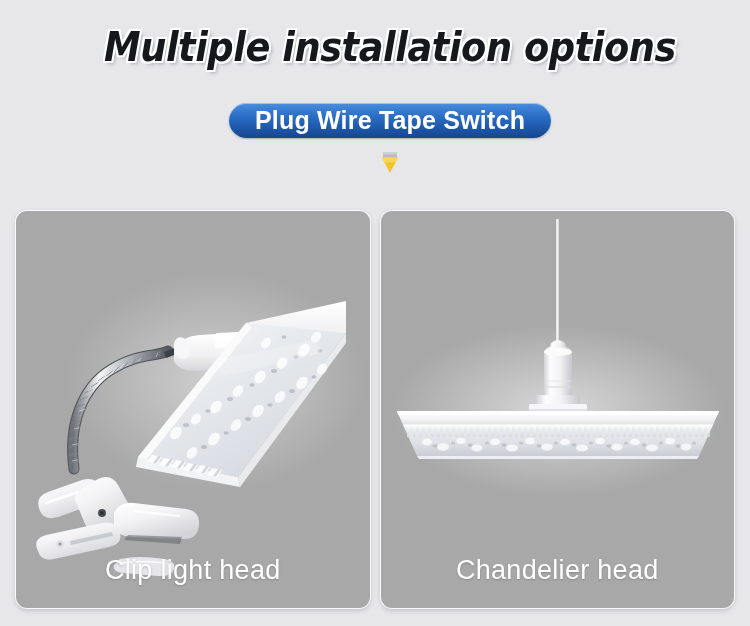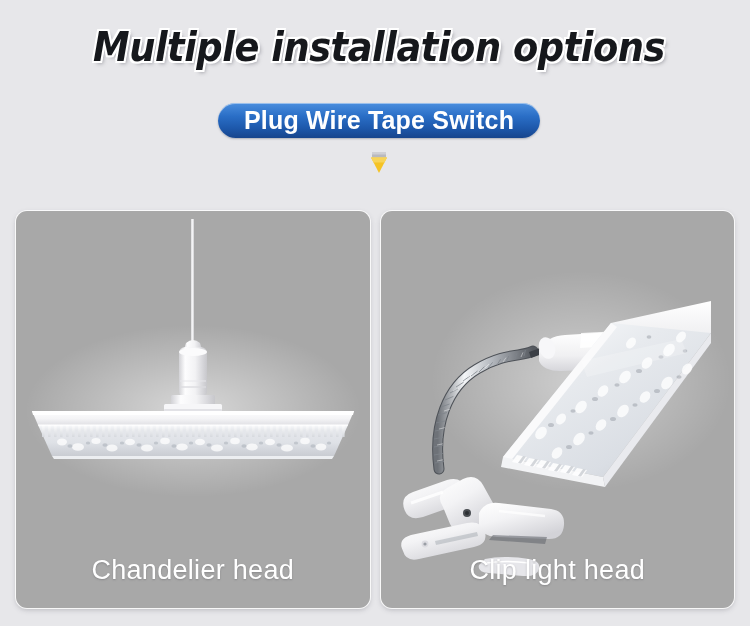--- a/index.html
+++ b/index.html
@@ -12,21 +12,21 @@
     background: #e7e7ea;
     font-family: "Liberation Sans", sans-serif;
     overflow: hidden;
     position: relative;
   }
 
   
   .header {
     position: absolute;
     top: 0;
-    left: 4px;
+    left: 15px;
     width: 600px;
     height: 200px;
     padding-left: 48px;
   }
 
   .page-title {
     position: absolute;
     top: 24px;
     left: 0;
     width: 750px;
@@ -137,20 +137,191 @@
     <svg width="22" height="26" viewBox="0 0 22 26">
       <rect x="4" y="0.5" width="14" height="5" fill="#b9b9be"></rect>
       <rect x="4" y="0.5" width="14" height="2" fill="#cfcfd4"></rect>
       <path d="M3 5.5 L19 5.5 L11 21 Z" fill="#f5c324"></path>
       <path d="M3 5.5 L19 5.5 L16.5 10.4 L5.5 10.4 Z" fill="#f8d457"></path>
     </svg>
   </div>
 </div>
 
 <div class="panels">
+
+  <div class="panel">
+    <div class="panel-art">
+      <svg width="354" height="397" viewBox="0 0 354 397">
+        <defs>
+          <linearGradient id="neckG" x1="0" y1="0" x2="1" y2="0">
+            <stop offset="0%" stop-color="#6e7278"></stop>
+            <stop offset="28%" stop-color="#f4f6f8"></stop>
+            <stop offset="55%" stop-color="#b8bcc2"></stop>
+            <stop offset="100%" stop-color="#55595f"></stop>
+          </linearGradient>
+          <linearGradient id="clipG" x1="0" y1="0" x2="0.6" y2="1">
+            <stop offset="0%" stop-color="#ffffff"></stop>
+            <stop offset="45%" stop-color="#f3f3f5"></stop>
+            <stop offset="100%" stop-color="#d3d3d8"></stop>
+          </linearGradient>
+          <linearGradient id="headSocketG" x1="0" y1="0" x2="0" y2="1">
+            <stop offset="0%" stop-color="#ffffff"></stop>
+            <stop offset="60%" stop-color="#f0f0f2"></stop>
+            <stop offset="100%" stop-color="#d6d6db"></stop>
+          </linearGradient>
+          <linearGradient id="faceG" x1="0.1" y1="0" x2="0.9" y2="1">
+            <stop offset="0%" stop-color="#fbfcfd"></stop>
+            <stop offset="35%" stop-color="#e7eaee"></stop>
+            <stop offset="75%" stop-color="#dadee4"></stop>
+            <stop offset="100%" stop-color="#c6cad1"></stop>
+          </linearGradient>
+          <linearGradient id="edgeG" x1="0" y1="0" x2="0" y2="1">
+            <stop offset="0%" stop-color="#ffffff"></stop>
+            <stop offset="100%" stop-color="#e3e3e7"></stop>
+          </linearGradient>
+          <radialGradient id="glowG2" cx="0.5" cy="0.5" r="0.5">
+            <stop offset="0%" stop-color="#ffffff" stop-opacity="0.45"></stop>
+            <stop offset="100%" stop-color="#ffffff" stop-opacity="0"></stop>
+          </radialGradient>
+        </defs>
+
+        <ellipse cx="200" cy="170" rx="150" ry="110" fill="url(#glowG2)"></ellipse>
+
+        <path id="neckPath" d="M58 258 C52 214 66 176 96 158 C124 141 142 146 152 140" fill="none" stroke="#4e5258" stroke-width="11" stroke-linecap="round"></path>
+        <path d="M58 258 C52 214 66 176 96 158 C124 141 142 146 152 140" fill="none" stroke="url(#neckG)" stroke-width="9" stroke-linecap="round"></path>
+        <g stroke="#7e838a" stroke-width="0.9" opacity="0.85">
+          <path d="M54 252 l9 -1.6"></path>
+            <path d="M53 244 l9 -1.6"></path>
+            <path d="M53 236 l9 -1.6"></path>
+          <path d="M53 228 l9 -1.8"></path>
+            <path d="M54 220 l9 -1.8"></path>
+            <path d="M55 212 l9 -2"></path>
+          <path d="M57 204 l9 -2.4"></path>
+            <path d="M60 196 l8.6 -3"></path>
+            <path d="M64 189 l8.4 -3.6"></path>
+          <path d="M69 182 l8 -4.2"></path>
+            <path d="M75 176 l7.6 -4.8"></path>
+            <path d="M82 170 l7 -5"></path>
+          <path d="M90 165 l6.6 -5"></path>
+            <path d="M98 161 l5.4 -5.4"></path>
+            <path d="M107 157 l4.6 -5.6"></path>
+          <path d="M116 154 l3.6 -5.8"></path>
+            <path d="M125 151 l2.8 -6"></path>
+            <path d="M134 148 l2 -6"></path>
+          <path d="M143 145 l1.4 -6"></path>
+        </g>
+        <g stroke="#ffffff" stroke-width="0.7" opacity="0.6">
+          <path d="M56 250 l6 -1.2"></path>
+            <path d="M56 234 l6 -1.2"></path>
+            <path d="M58 218 l6 -1.4"></path>
+          <path d="M63 200 l6 -1.8"></path>
+            <path d="M72 180 l6 -3"></path>
+            <path d="M87 166 l5 -3.6"></path>
+          <path d="M104 157 l4 -4"></path>
+            <path d="M122 151 l3 -4.4"></path>
+            <path d="M140 146 l2 -4.6"></path>
+        </g>
+
+        <path d="M148 141 l14 -5 l2 6 l-14 5 Z" fill="#3c4046"></path>
+
+        <path d="M158 139 q8 -14 26 -15 l48 -3 q11 0 11 11 l-2 16 q-2 10 -13 10 l-48 2 q-18 0 -22 -10 Z" fill="url(#headSocketG)"></path>
+        <ellipse cx="166" cy="137" rx="8" ry="11" fill="#f7f7f9" transform="rotate(-18 166 137)"></ellipse>
+        <path d="M200 122 l40 -2 q10 0 10 9 l-1 5 l-50 3 Z" fill="#ffffff" opacity="0.85"></path>
+
+        <path d="M230 112 L330 90 L330 122 L230 150 Z" fill="url(#edgeG)"></path>
+
+        <path d="M122 246 L230 112 L330 122 L222 266 Z" fill="url(#faceG)"></path>
+
+        <path d="M122 246 L230 112 L230 150 L122 280 Z" fill="#eef0f3" opacity="0.0"></path>
+
+        <path d="M122 246 L230 112 L236 116 L128 252 Z" fill="#fafafb"></path>
+        <path d="M222 266 L330 122 L330 132 L224 276 Z" fill="#e9eaee"></path>
+        <path d="M122 246 L222 266 L224 276 L120 256 Z" fill="#f2f3f5"></path>
+
+        <g fill="#ffffff" opacity="0.9">
+          <path d="M136 244 l10 2 l-5 7 l-10 -2 Z"></path>
+          <path d="M148 247 l10 2 l-5 7 l-10 -2 Z"></path>
+          <path d="M160 249 l10 2 l-5 7 l-10 -2 Z"></path>
+          <path d="M172 252 l10 2 l-5 7 l-10 -2 Z"></path>
+          <path d="M184 254 l10 2 l-5 7 l-10 -2 Z"></path>
+          <path d="M196 257 l10 2 l-5 7 l-10 -2 Z"></path>
+        </g>
+        <g fill="#b9bec5" opacity="0.6">
+          <path d="M142 245 l3 0.6 l-5 7 l-3 -0.6 Z"></path>
+          <path d="M154 248 l3 0.6 l-5 7 l-3 -0.6 Z"></path>
+          <path d="M166 250 l3 0.6 l-5 7 l-3 -0.6 Z"></path>
+          <path d="M178 253 l3 0.6 l-5 7 l-3 -0.6 Z"></path>
+          <path d="M190 255 l3 0.6 l-5 7 l-3 -0.6 Z"></path>
+          <path d="M202 258 l3 0.6 l-5 7 l-3 -0.6 Z"></path>
+        </g>
+
+        <g opacity="0.8">
+          <g fill="#ffffff">
+            <ellipse cx="160" cy="222" rx="7" ry="5" transform="rotate(-52 160 222)"></ellipse>
+            <ellipse cx="180" cy="208" rx="6" ry="4.4" transform="rotate(-52 180 208)"></ellipse>
+            <ellipse cx="200" cy="196" rx="7" ry="5" transform="rotate(-52 200 196)"></ellipse>
+            <ellipse cx="222" cy="180" rx="6.4" ry="4.6" transform="rotate(-52 222 180)"></ellipse>
+            <ellipse cx="244" cy="166" rx="7" ry="5" transform="rotate(-52 244 166)"></ellipse>
+            <ellipse cx="266" cy="152" rx="6.4" ry="4.6" transform="rotate(-52 266 152)"></ellipse>
+            <ellipse cx="288" cy="139" rx="7" ry="5" transform="rotate(-52 288 139)"></ellipse>
+            <ellipse cx="176" cy="242" rx="6.4" ry="4.6" transform="rotate(-52 176 242)"></ellipse>
+            <ellipse cx="198" cy="228" rx="7" ry="5" transform="rotate(-52 198 228)"></ellipse>
+            <ellipse cx="220" cy="214" rx="6.4" ry="4.6" transform="rotate(-52 220 214)"></ellipse>
+            <ellipse cx="242" cy="200" rx="7" ry="5" transform="rotate(-52 242 200)"></ellipse>
+            <ellipse cx="264" cy="186" rx="6.4" ry="4.6" transform="rotate(-52 264 186)"></ellipse>
+            <ellipse cx="286" cy="172" rx="7" ry="5" transform="rotate(-52 286 172)"></ellipse>
+            <ellipse cx="306" cy="158" rx="6" ry="4.4" transform="rotate(-52 306 158)"></ellipse>
+            <ellipse cx="250" cy="132" rx="6" ry="4.2" transform="rotate(-52 250 132)"></ellipse>
+            <ellipse cx="300" cy="126" rx="6" ry="4.2" transform="rotate(-52 300 126)"></ellipse>
+          </g>
+          <g fill="#8e949d" opacity="0.55">
+            <ellipse cx="170" cy="214" rx="3" ry="2"></ellipse>
+              <ellipse cx="192" cy="200" rx="2.6" ry="1.8"></ellipse>
+            <ellipse cx="214" cy="188" rx="3" ry="2"></ellipse>
+              <ellipse cx="236" cy="174" rx="2.6" ry="1.8"></ellipse>
+            <ellipse cx="258" cy="160" rx="3" ry="2"></ellipse>
+              <ellipse cx="280" cy="146" rx="2.6" ry="1.8"></ellipse>
+            <ellipse cx="188" cy="236" rx="3" ry="2"></ellipse>
+              <ellipse cx="210" cy="222" rx="2.6" ry="1.8"></ellipse>
+            <ellipse cx="232" cy="208" rx="3" ry="2"></ellipse>
+              <ellipse cx="254" cy="194" rx="2.6" ry="1.8"></ellipse>
+            <ellipse cx="276" cy="180" rx="3" ry="2"></ellipse>
+              <ellipse cx="298" cy="166" rx="2.6" ry="1.8"></ellipse>
+            <ellipse cx="304" cy="140" rx="2.4" ry="1.7"></ellipse>
+              <ellipse cx="268" cy="126" rx="2.4" ry="1.7"></ellipse>
+          </g>
+        </g>
+
+        <path d="M200 150 L300 128 L306 142 L206 166 Z" fill="#ffffff" opacity="0.22"></path>
+
+        <path d="M24 300 q-6 -14 8 -19 l34 -12 q14 -4 19 8 q4 12 -9 17 l-34 12 q-14 4 -18 -6 Z" fill="url(#clipG)"></path>
+
+        <path d="M62 296 q-8 -12 4 -19 l16 -9 q13 -6 20 6 l10 18 q6 12 -6 18 l-18 9 q-13 6 -19 -6 Z" fill="url(#clipG)"></path>
+        <circle cx="86" cy="302" r="4" fill="#4a4d52"></circle>
+        <circle cx="86" cy="302" r="2" fill="#2c2f33"></circle>
+
+        <path d="M98 302 q6 -12 20 -10 l52 6 q14 2 13 16 q-1 14 -15 14 l-52 -2 q-16 -1 -18 -12 Z" fill="url(#clipG)"></path>
+
+        <path d="M22 340 q-6 -12 8 -16 l56 -12 q14 -3 18 9 q3 12 -11 15 l-55 12 q-13 3 -16 -8 Z" fill="url(#clipG)"></path>
+
+        <path d="M112 324 l54 2 l-2 7 l-56 -4 Z" fill="#60646b" opacity="0.55"></path>
+        <path d="M54 330 l42 -9 l1 4 l-42 9 Z" fill="#9ea3aa" opacity="0.45"></path>
+
+        <path d="M104 348 q18 -4 44 0 q12 2 10 10 q-2 8 -16 7 l-34 -3 q-12 -1 -10 -8 Z" fill="#e6e6ea"></path>
+        <path d="M106 352 q18 -3 42 0" stroke="#ffffff" stroke-width="1.4" fill="none"></path>
+
+        <circle cx="44" cy="333" r="3.4" fill="#dcdce1"></circle>
+        <circle cx="44" cy="333" r="1.6" fill="#9a9ea5"></circle>
+
+        <path d="M30 292 l32 -11" stroke="#ffffff" stroke-width="3" opacity="0.8" fill="none"></path>
+        <path d="M118 300 l46 5" stroke="#ffffff" stroke-width="2.4" opacity="0.7" fill="none"></path>
+      </svg>
+    </div>
+    <div class="panel-label">Clip light head</div>
+  </div>
 
   <div class="panel">
     <div class="panel-art">
       <svg width="354" height="397" viewBox="0 0 354 397">
         <defs>
           <linearGradient id="cordG" x1="0" y1="0" x2="1" y2="0">
             <stop offset="0%" stop-color="#d4d4d6"></stop>
             <stop offset="40%" stop-color="#fbfbfc"></stop>
             <stop offset="100%" stop-color="#cfcfd2"></stop>
           </linearGradient>
@@ -295,184 +466,13 @@
           </g>
         </g>
 
         <path d="M36 245 L318 245 L316 248 L38 248 Z" fill="#eceef1"></path>
         <path d="M22 214 L332 214" stroke="#ffffff" stroke-width="1.2"></path>
       </svg>
     </div>
     <div class="panel-label">Chandelier head</div>
   </div>
 
-  <div class="panel">
-    <div class="panel-art">
-      <svg width="354" height="397" viewBox="0 0 354 397">
-        <defs>
-          <linearGradient id="neckG" x1="0" y1="0" x2="1" y2="0">
-            <stop offset="0%" stop-color="#6e7278"></stop>
-            <stop offset="28%" stop-color="#f4f6f8"></stop>
-            <stop offset="55%" stop-color="#b8bcc2"></stop>
-            <stop offset="100%" stop-color="#55595f"></stop>
-          </linearGradient>
-          <linearGradient id="clipG" x1="0" y1="0" x2="0.6" y2="1">
-            <stop offset="0%" stop-color="#ffffff"></stop>
-            <stop offset="45%" stop-color="#f3f3f5"></stop>
-            <stop offset="100%" stop-color="#d3d3d8"></stop>
-          </linearGradient>
-          <linearGradient id="headSocketG" x1="0" y1="0" x2="0" y2="1">
-            <stop offset="0%" stop-color="#ffffff"></stop>
-            <stop offset="60%" stop-color="#f0f0f2"></stop>
-            <stop offset="100%" stop-color="#d6d6db"></stop>
-          </linearGradient>
-          <linearGradient id="faceG" x1="0.1" y1="0" x2="0.9" y2="1">
-            <stop offset="0%" stop-color="#fbfcfd"></stop>
-            <stop offset="35%" stop-color="#e7eaee"></stop>
-            <stop offset="75%" stop-color="#dadee4"></stop>
-            <stop offset="100%" stop-color="#c6cad1"></stop>
-          </linearGradient>
-          <linearGradient id="edgeG" x1="0" y1="0" x2="0" y2="1">
-            <stop offset="0%" stop-color="#ffffff"></stop>
-            <stop offset="100%" stop-color="#e3e3e7"></stop>
-          </linearGradient>
-          <radialGradient id="glowG2" cx="0.5" cy="0.5" r="0.5">
-            <stop offset="0%" stop-color="#ffffff" stop-opacity="0.45"></stop>
-            <stop offset="100%" stop-color="#ffffff" stop-opacity="0"></stop>
-          </radialGradient>
-        </defs>
-
-        <ellipse cx="200" cy="170" rx="150" ry="110" fill="url(#glowG2)"></ellipse>
-
-        <path id="neckPath" d="M58 258 C52 214 66 176 96 158 C124 141 142 146 152 140" fill="none" stroke="#4e5258" stroke-width="11" stroke-linecap="round"></path>
-        <path d="M58 258 C52 214 66 176 96 158 C124 141 142 146 152 140" fill="none" stroke="url(#neckG)" stroke-width="9" stroke-linecap="round"></path>
-        <g stroke="#7e838a" stroke-width="0.9" opacity="0.85">
-          <path d="M54 252 l9 -1.6"></path>
-            <path d="M53 244 l9 -1.6"></path>
-            <path d="M53 236 l9 -1.6"></path>
-          <path d="M53 228 l9 -1.8"></path>
-            <path d="M54 220 l9 -1.8"></path>
-            <path d="M55 212 l9 -2"></path>
-          <path d="M57 204 l9 -2.4"></path>
-            <path d="M60 196 l8.6 -3"></path>
-            <path d="M64 189 l8.4 -3.6"></path>
-          <path d="M69 182 l8 -4.2"></path>
-            <path d="M75 176 l7.6 -4.8"></path>
-            <path d="M82 170 l7 -5"></path>
-          <path d="M90 165 l6.6 -5"></path>
-            <path d="M98 161 l5.4 -5.4"></path>
-            <path d="M107 157 l4.6 -5.6"></path>
-          <path d="M116 154 l3.6 -5.8"></path>
-            <path d="M125 151 l2.8 -6"></path>
-            <path d="M134 148 l2 -6"></path>
-          <path d="M143 145 l1.4 -6"></path>
-        </g>
-        <g stroke="#ffffff" stroke-width="0.7" opacity="0.6">
-          <path d="M56 250 l6 -1.2"></path>
-            <path d="M56 234 l6 -1.2"></path>
-            <path d="M58 218 l6 -1.4"></path>
-          <path d="M63 200 l6 -1.8"></path>
-            <path d="M72 180 l6 -3"></path>
-            <path d="M87 166 l5 -3.6"></path>
-          <path d="M104 157 l4 -4"></path>
-            <path d="M122 151 l3 -4.4"></path>
-            <path d="M140 146 l2 -4.6"></path>
-        </g>
-
-        <path d="M148 141 l14 -5 l2 6 l-14 5 Z" fill="#3c4046"></path>
-
-        <path d="M158 139 q8 -14 26 -15 l48 -3 q11 0 11 11 l-2 16 q-2 10 -13 10 l-48 2 q-18 0 -22 -10 Z" fill="url(#headSocketG)"></path>
-        <ellipse cx="166" cy="137" rx="8" ry="11" fill="#f7f7f9" transform="rotate(-18 166 137)"></ellipse>
-        <path d="M200 122 l40 -2 q10 0 10 9 l-1 5 l-50 3 Z" fill="#ffffff" opacity="0.85"></path>
-
-        <path d="M230 112 L330 90 L330 122 L230 150 Z" fill="url(#edgeG)"></path>
-
-        <path d="M122 246 L230 112 L330 122 L222 266 Z" fill="url(#faceG)"></path>
-
-        <path d="M122 246 L230 112 L230 150 L122 280 Z" fill="#eef0f3" opacity="0.0"></path>
-
-        <path d="M122 246 L230 112 L236 116 L128 252 Z" fill="#fafafb"></path>
-        <path d="M222 266 L330 122 L330 132 L224 276 Z" fill="#e9eaee"></path>
-        <path d="M122 246 L222 266 L224 276 L120 256 Z" fill="#f2f3f5"></path>
-
-        <g fill="#ffffff" opacity="0.9">
-          <path d="M136 244 l10 2 l-5 7 l-10 -2 Z"></path>
-          <path d="M148 247 l10 2 l-5 7 l-10 -2 Z"></path>
-          <path d="M160 249 l10 2 l-5 7 l-10 -2 Z"></path>
-          <path d="M172 252 l10 2 l-5 7 l-10 -2 Z"></path>
-          <path d="M184 254 l10 2 l-5 7 l-10 -2 Z"></path>
-          <path d="M196 257 l10 2 l-5 7 l-10 -2 Z"></path>
-        </g>
-        <g fill="#b9bec5" opacity="0.6">
-          <path d="M142 245 l3 0.6 l-5 7 l-3 -0.6 Z"></path>
-          <path d="M154 248 l3 0.6 l-5 7 l-3 -0.6 Z"></path>
-          <path d="M166 250 l3 0.6 l-5 7 l-3 -0.6 Z"></path>
-          <path d="M178 253 l3 0.6 l-5 7 l-3 -0.6 Z"></path>
-          <path d="M190 255 l3 0.6 l-5 7 l-3 -0.6 Z"></path>
-          <path d="M202 258 l3 0.6 l-5 7 l-3 -0.6 Z"></path>
-        </g>
-
-        <g opacity="0.8">
-          <g fill="#ffffff">
-            <ellipse cx="160" cy="222" rx="7" ry="5" transform="rotate(-52 160 222)"></ellipse>
-            <ellipse cx="180" cy="208" rx="6" ry="4.4" transform="rotate(-52 180 208)"></ellipse>
-            <ellipse cx="200" cy="196" rx="7" ry="5" transform="rotate(-52 200 196)"></ellipse>
-            <ellipse cx="222" cy="180" rx="6.4" ry="4.6" transform="rotate(-52 222 180)"></ellipse>
-            <ellipse cx="244" cy="166" rx="7" ry="5" transform="rotate(-52 244 166)"></ellipse>
-            <ellipse cx="266" cy="152" rx="6.4" ry="4.6" transform="rotate(-52 266 152)"></ellipse>
-            <ellipse cx="288" cy="139" rx="7" ry="5" transform="rotate(-52 288 139)"></ellipse>
-            <ellipse cx="176" cy="242" rx="6.4" ry="4.6" transform="rotate(-52 176 242)"></ellipse>
-            <ellipse cx="198" cy="228" rx="7" ry="5" transform="rotate(-52 198 228)"></ellipse>
-            <ellipse cx="220" cy="214" rx="6.4" ry="4.6" transform="rotate(-52 220 214)"></ellipse>
-            <ellipse cx="242" cy="200" rx="7" ry="5" transform="rotate(-52 242 200)"></ellipse>
-            <ellipse cx="264" cy="186" rx="6.4" ry="4.6" transform="rotate(-52 264 186)"></ellipse>
-            <ellipse cx="286" cy="172" rx="7" ry="5" transform="rotate(-52 286 172)"></ellipse>
-            <ellipse cx="306" cy="158" rx="6" ry="4.4" transform="rotate(-52 306 158)"></ellipse>
-            <ellipse cx="250" cy="132" rx="6" ry="4.2" transform="rotate(-52 250 132)"></ellipse>
-            <ellipse cx="300" cy="126" rx="6" ry="4.2" transform="rotate(-52 300 126)"></ellipse>
-          </g>
-          <g fill="#8e949d" opacity="0.55">
-            <ellipse cx="170" cy="214" rx="3" ry="2"></ellipse>
-              <ellipse cx="192" cy="200" rx="2.6" ry="1.8"></ellipse>
-            <ellipse cx="214" cy="188" rx="3" ry="2"></ellipse>
-              <ellipse cx="236" cy="174" rx="2.6" ry="1.8"></ellipse>
-            <ellipse cx="258" cy="160" rx="3" ry="2"></ellipse>
-              <ellipse cx="280" cy="146" rx="2.6" ry="1.8"></ellipse>
-            <ellipse cx="188" cy="236" rx="3" ry="2"></ellipse>
-              <ellipse cx="210" cy="222" rx="2.6" ry="1.8"></ellipse>
-            <ellipse cx="232" cy="208" rx="3" ry="2"></ellipse>
-              <ellipse cx="254" cy="194" rx="2.6" ry="1.8"></ellipse>
-            <ellipse cx="276" cy="180" rx="3" ry="2"></ellipse>
-              <ellipse cx="298" cy="166" rx="2.6" ry="1.8"></ellipse>
-            <ellipse cx="304" cy="140" rx="2.4" ry="1.7"></ellipse>
-              <ellipse cx="268" cy="126" rx="2.4" ry="1.7"></ellipse>
-          </g>
-        </g>
-
-        <path d="M200 150 L300 128 L306 142 L206 166 Z" fill="#ffffff" opacity="0.22"></path>
-
-        <path d="M24 300 q-6 -14 8 -19 l34 -12 q14 -4 19 8 q4 12 -9 17 l-34 12 q-14 4 -18 -6 Z" fill="url(#clipG)"></path>
-
-        <path d="M62 296 q-8 -12 4 -19 l16 -9 q13 -6 20 6 l10 18 q6 12 -6 18 l-18 9 q-13 6 -19 -6 Z" fill="url(#clipG)"></path>
-        <circle cx="86" cy="302" r="4" fill="#4a4d52"></circle>
-        <circle cx="86" cy="302" r="2" fill="#2c2f33"></circle>
-
-        <path d="M98 302 q6 -12 20 -10 l52 6 q14 2 13 16 q-1 14 -15 14 l-52 -2 q-16 -1 -18 -12 Z" fill="url(#clipG)"></path>
-
-        <path d="M22 340 q-6 -12 8 -16 l56 -12 q14 -3 18 9 q3 12 -11 15 l-55 12 q-13 3 -16 -8 Z" fill="url(#clipG)"></path>
-
-        <path d="M112 324 l54 2 l-2 7 l-56 -4 Z" fill="#60646b" opacity="0.55"></path>
-        <path d="M54 330 l42 -9 l1 4 l-42 9 Z" fill="#9ea3aa" opacity="0.45"></path>
-
-        <path d="M104 348 q18 -4 44 0 q12 2 10 10 q-2 8 -16 7 l-34 -3 q-12 -1 -10 -8 Z" fill="#e6e6ea"></path>
-        <path d="M106 352 q18 -3 42 0" stroke="#ffffff" stroke-width="1.4" fill="none"></path>
-
-        <circle cx="44" cy="333" r="3.4" fill="#dcdce1"></circle>
-        <circle cx="44" cy="333" r="1.6" fill="#9a9ea5"></circle>
-
-        <path d="M30 292 l32 -11" stroke="#ffffff" stroke-width="3" opacity="0.8" fill="none"></path>
-        <path d="M118 300 l46 5" stroke="#ffffff" stroke-width="2.4" opacity="0.7" fill="none"></path>
-      </svg>
-    </div>
-    <div class="panel-label">Clip light head</div>
-  </div>
-
 </div>
 
 </body></html>

